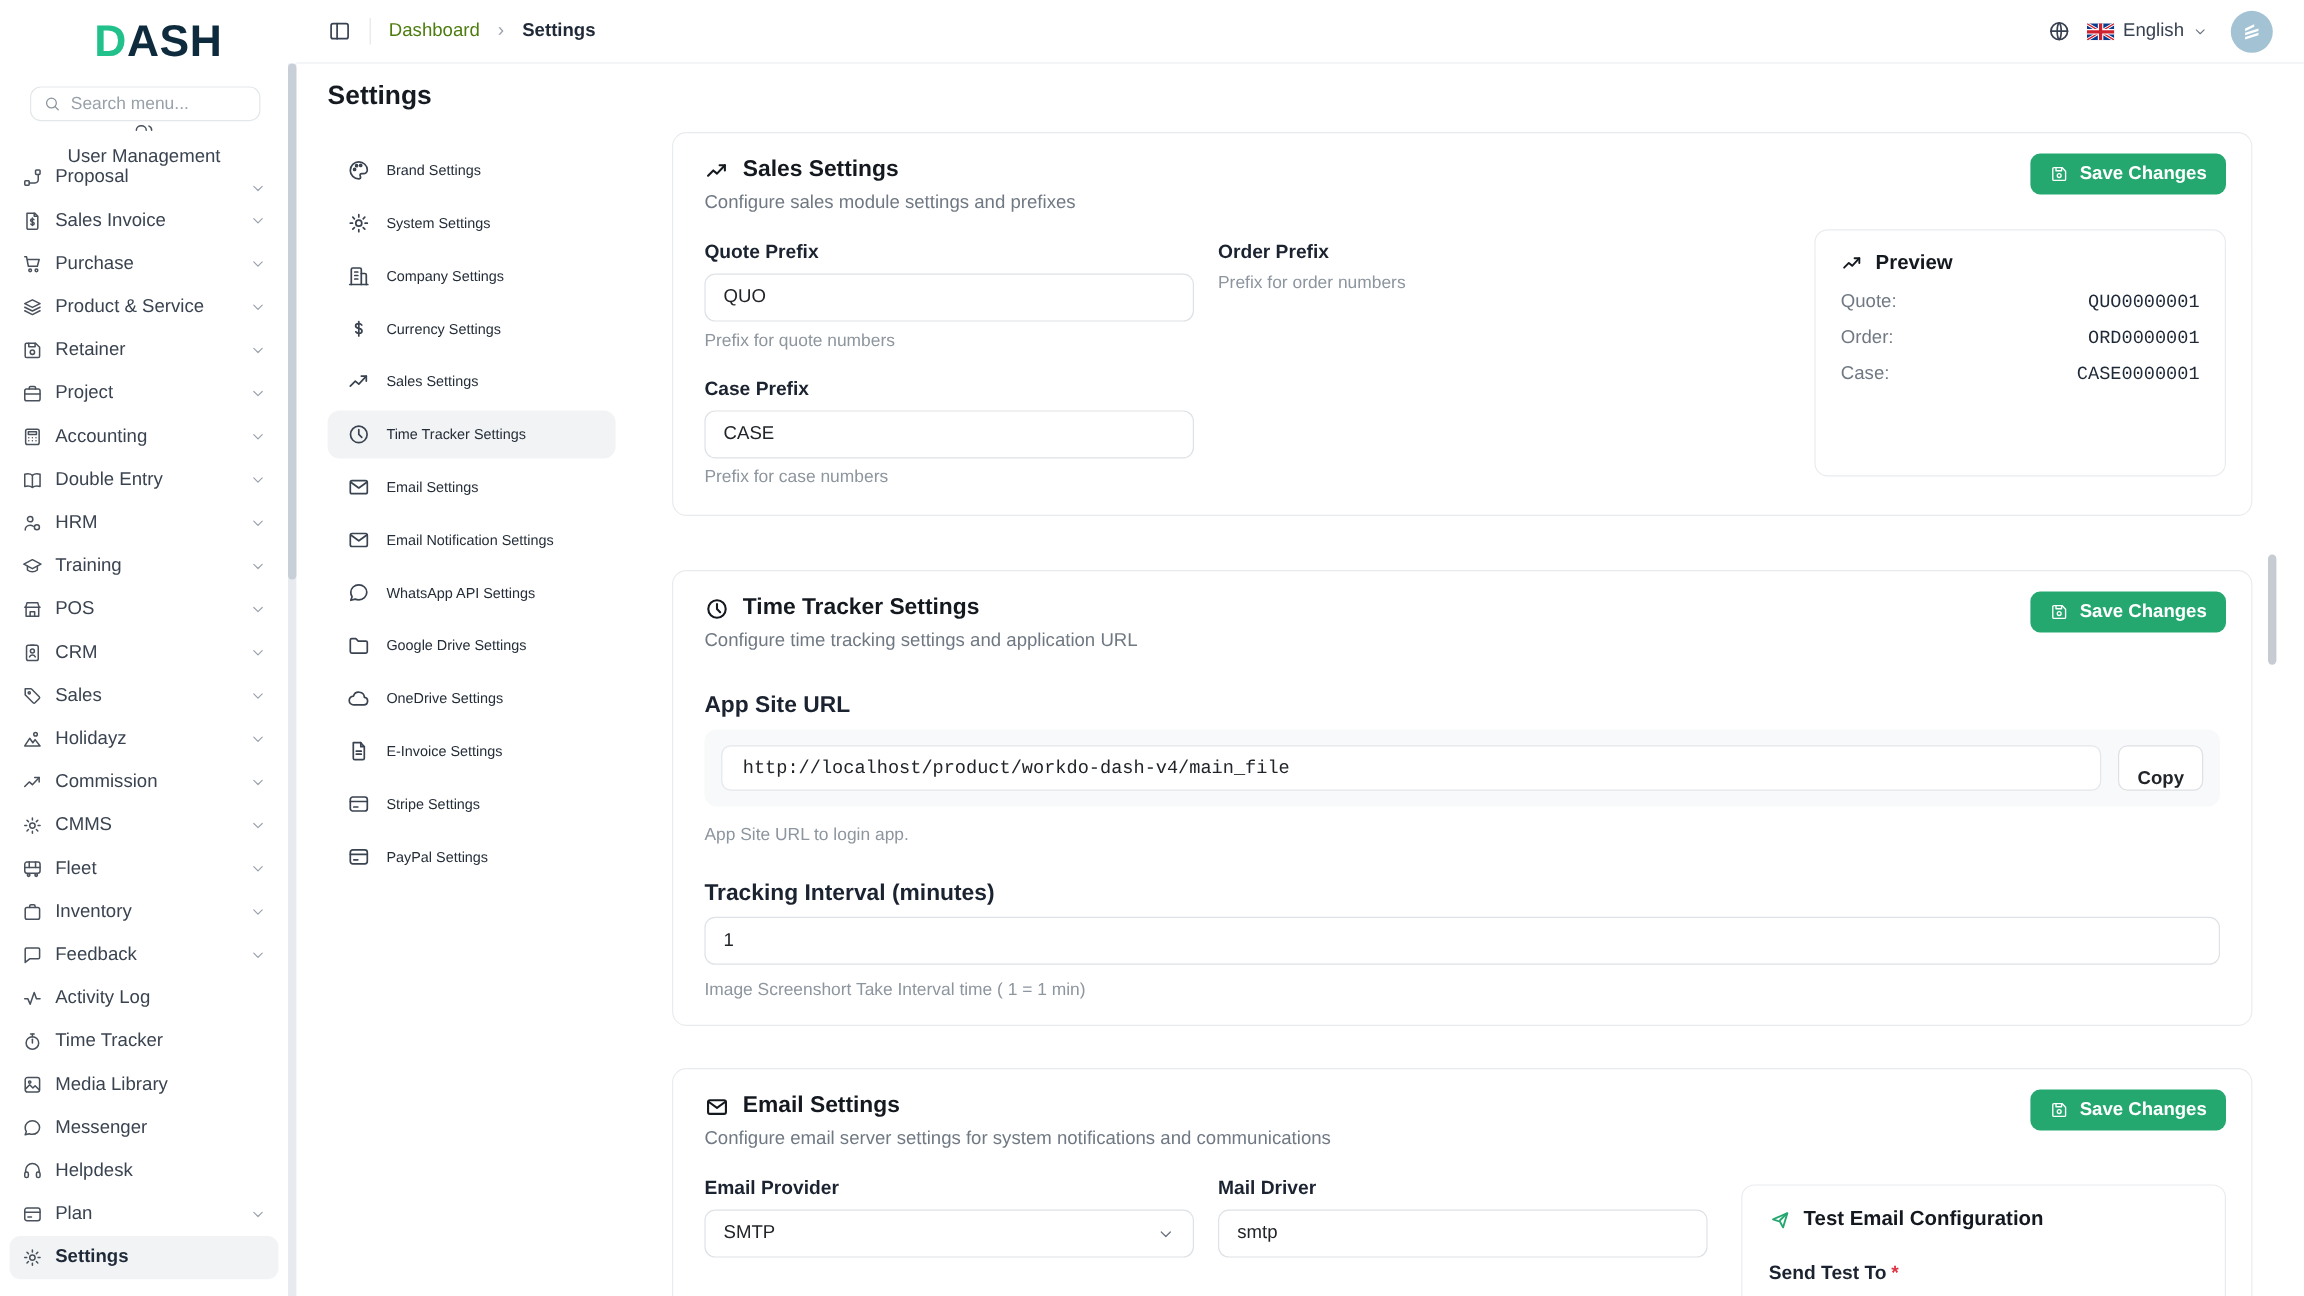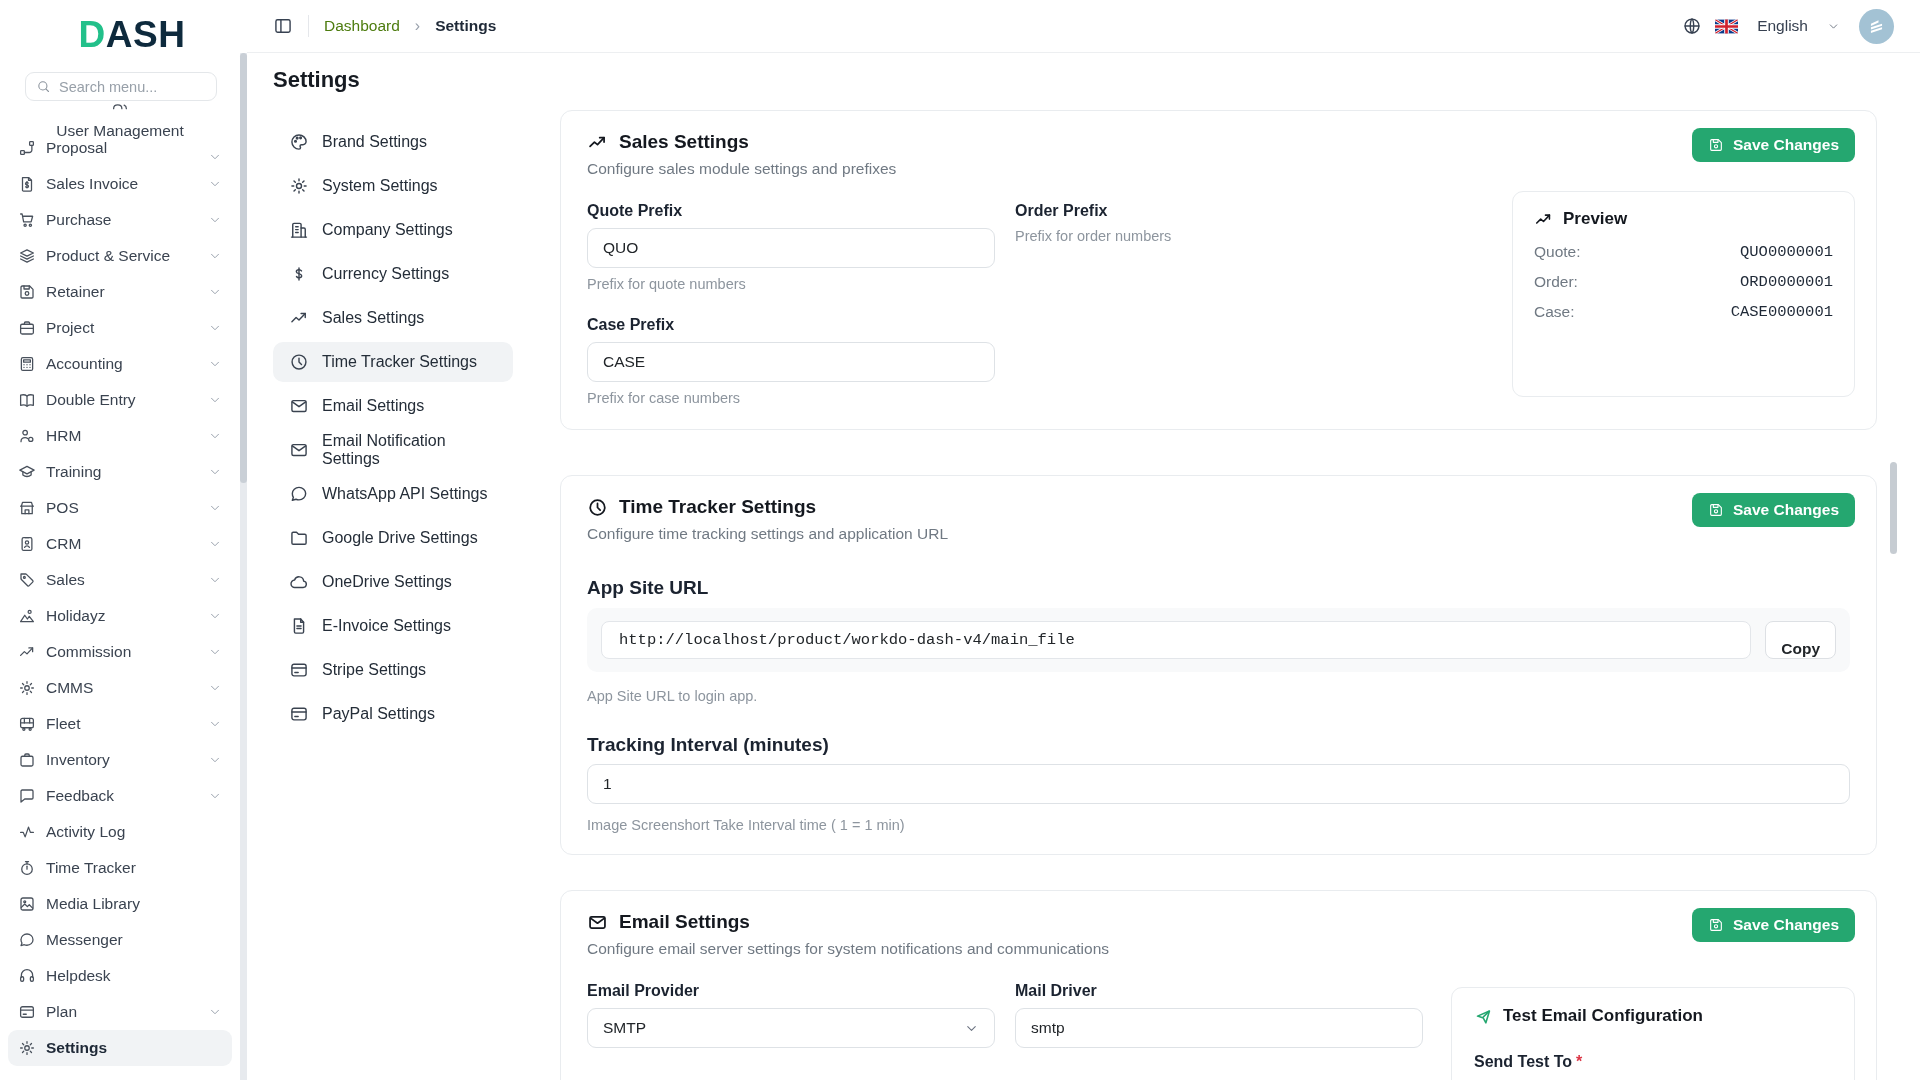--- a/index.html
+++ b/index.html
@@ -31,35 +31,35 @@
   .topbar { position:absolute; left:247px; right:0; top:0; height:53px; background:#fff; border-bottom:1px solid #edeff1; display:flex; align-items:center; padding:0 26px; z-index:2; }
   .tb-left { display:flex; align-items:center; gap:15px; }
   .toggle-btn { width:20px; height:20px; color:#374151; cursor:pointer; }
   .tb-divider { width:1px; height:22px; background:#e5e7eb; }
   .crumb-link { color:#4d7c0f; font-size:15.5px; cursor:pointer; }
   .crumb-sep { color:#9aa2ad; font-size:16px; }
   .crumb-current { color:#1f2937; font-size:15.5px; font-weight:700; }
   .tb-right { margin-left:auto; display:flex; align-items:center; gap:13px; }
   .globe { width:20px; height:20px; color:#374151; }
   .flag { width:23px; height:15px; border-radius:2px; overflow:hidden; display:block; }
-  .lang { display:flex; align-items:center; gap:19px; cursor:pointer; }
+  .lang { display:flex; align-items:center; gap:7px; cursor:pointer; }
   .lang-label { font-size:15.5px; color:#374151; }
   .lang .chev { width:13px; height:13px; color:#6b7280; }
   .avatar { width:35px; height:35px; border-radius:50%; background:#a3c2d4; display:flex; align-items:center; justify-content:center; cursor:pointer; margin-left:6px; }
   .avatar svg { width:19px; height:19px; }
 
   
   .page-head { position:absolute; left:247px; right:0; top:54px; height:52px; background:#fff; z-index:1; }
   .page-title { margin:13px 0 0 26px; font-size:22px; font-weight:700; color:#161b22; }
 
   
   .content { position:absolute; left:247px; right:0; top:106px; bottom:0; background:#fff; overflow:hidden; }
 
   .snav { position:absolute; left:26px; top:16px; width:240px; }
-  .snav-item { height:40px; margin-bottom:4px; display:flex; align-items:center; gap:13px; padding:0 12px 0 16px; border-radius:10px; font-size:16px; font-weight:500; color:#242d38; cursor:pointer; }
+  .snav-item { height:40px; margin-bottom:4px; display:flex; align-items:center; gap:13px; padding:0 12px 0 16px; border-radius:10px; font-size:12px; font-weight:500; color:#242d38; cursor:pointer; }
   .snav-item .mi { width:20px; height:20px; color:#3a4350; flex:0 0 auto; }
   .snav-item.active { background:#f1f3f5; }
 
   .cards { position:absolute; left:313px; right:43px; top:0; }
   .card { background:#fff; border:1px solid #e9ecef; border-radius:12px; padding:20px 26px; position:relative; }
   .card1 { margin-top:4px; height:320px; }
   .card2 { margin-top:45px; height:380px; }
   .card3 { margin-top:35px; height:340px; }
   .card-title { display:flex; align-items:center; gap:11px; font-size:19px; font-weight:700; color:#14181f; }
   .card-title .ic { width:21px; height:21px; color:#14181f; }

